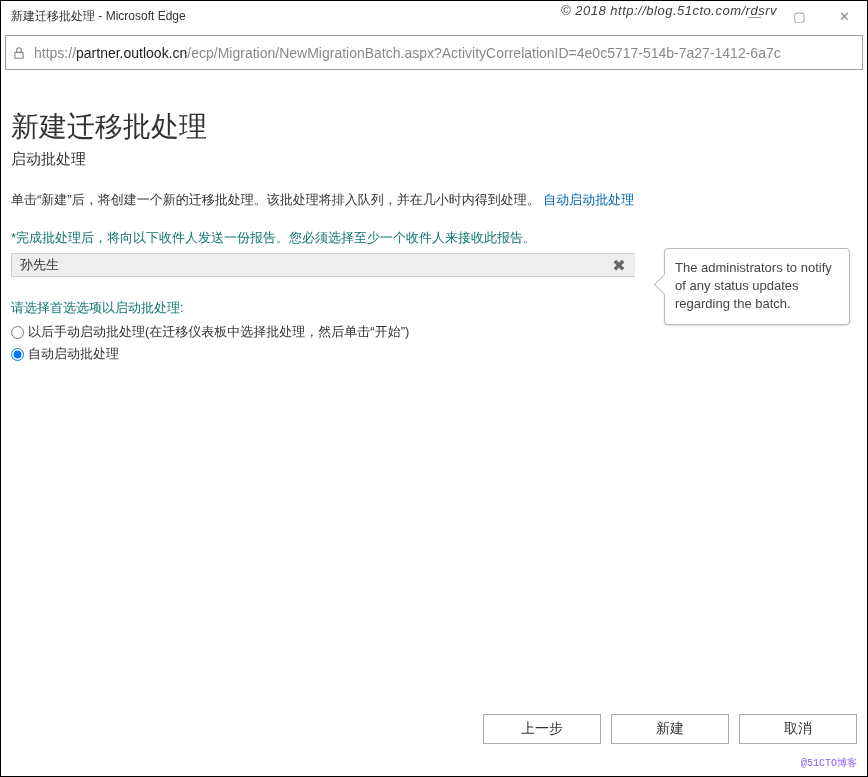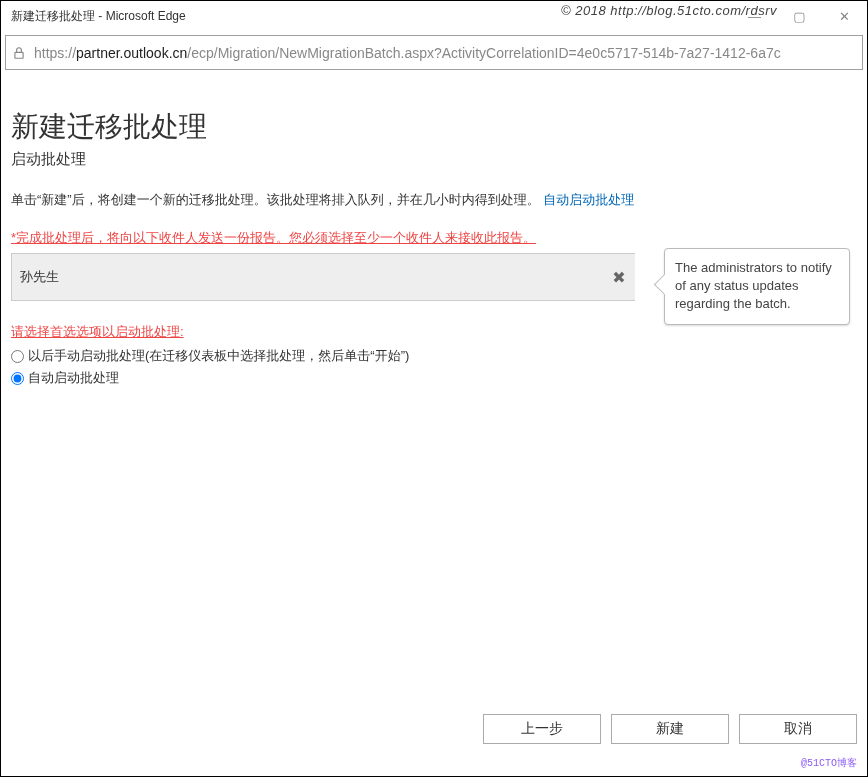--- a/index.html
+++ b/index.html
@@ -63,24 +63,24 @@
     color: #333;
   }
   h2 {
     font-size: 15px;
     font-weight: 400;
     margin: 0 0 20px 0;
     color: #333;
   }
   .intro { line-height: 1.7; color: #333; max-width: 640px; }
   .intro a { color: #0067b8; text-decoration: none; }
-  .label { margin-top: 18px; margin-bottom: 6px; color: #ef4444; text-decoration: underline; }
+  .label { margin-top: 18px; margin-bottom: 6px; color: #0f766e; }
   .picker {
     display: flex;
-    height: 48px;
+    height: 24px;
     width: 624px;
   }
   .picker-val {
     flex: 1;
     background: #eee;
     border: 1px solid #ccc;
     border-right: none;
     padding: 0 8px;
     display: flex;
     align-items: center;

